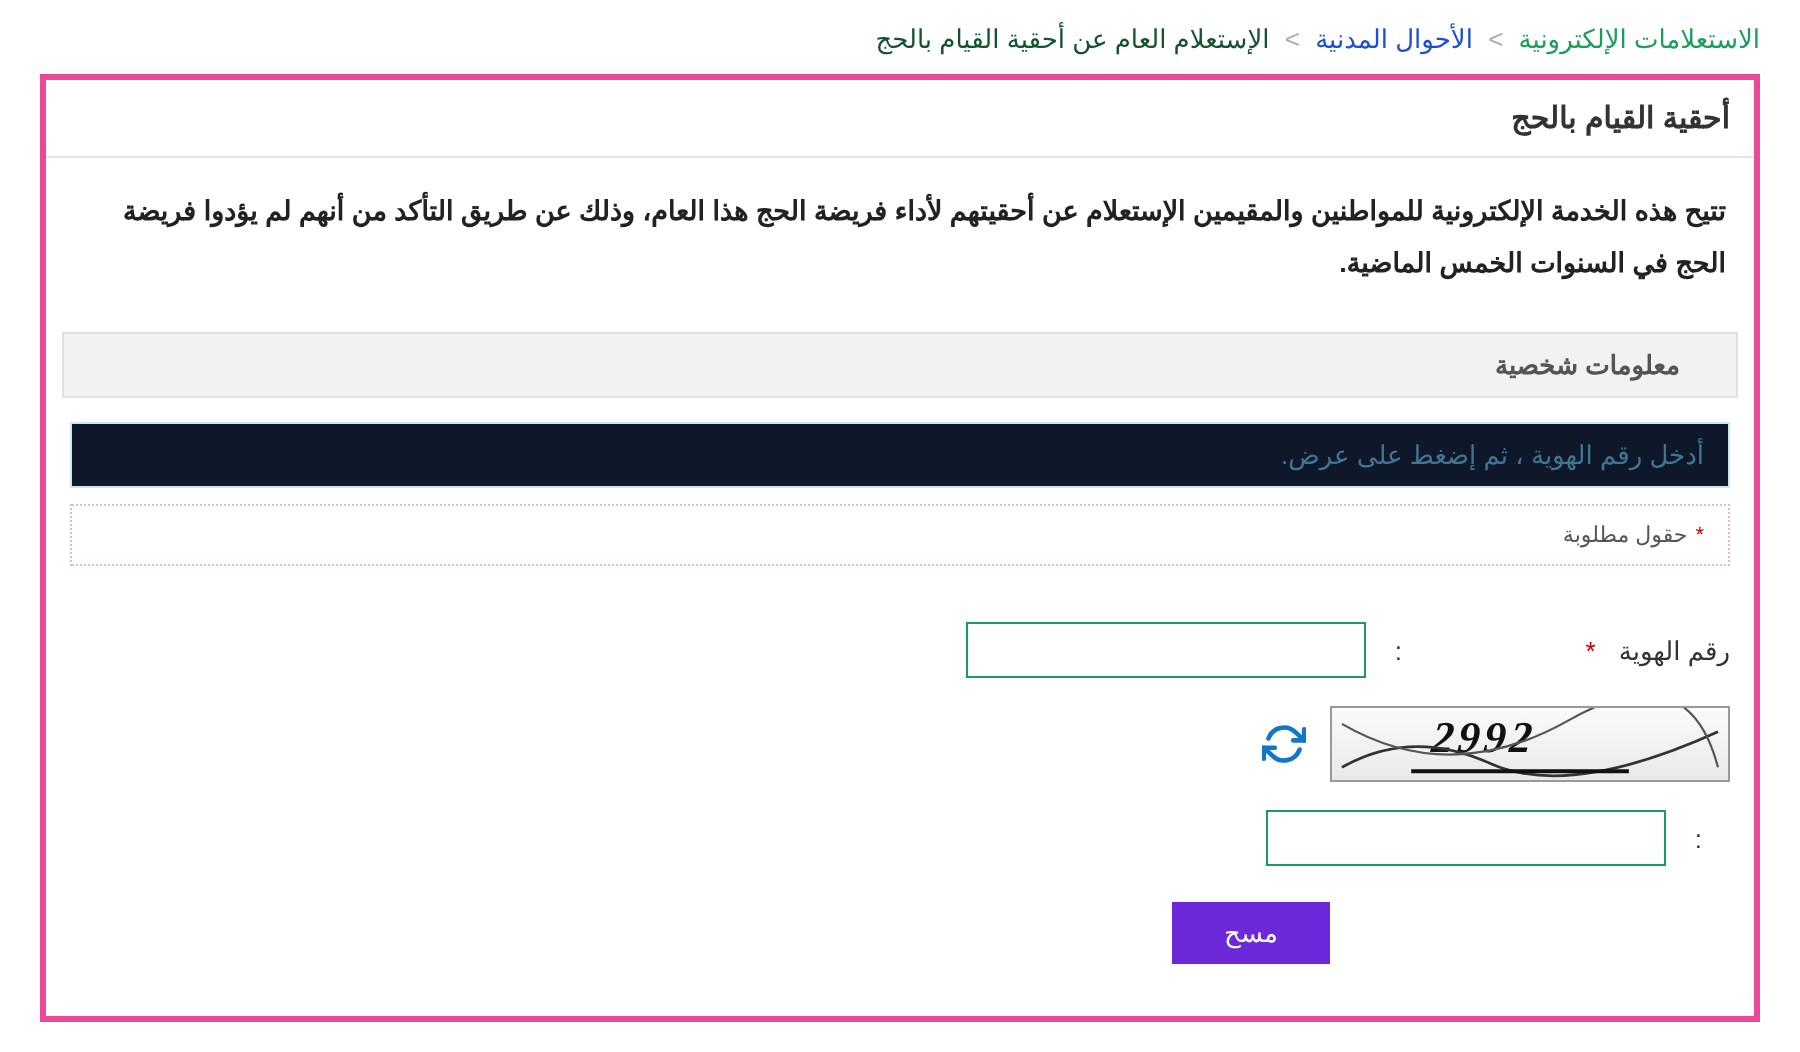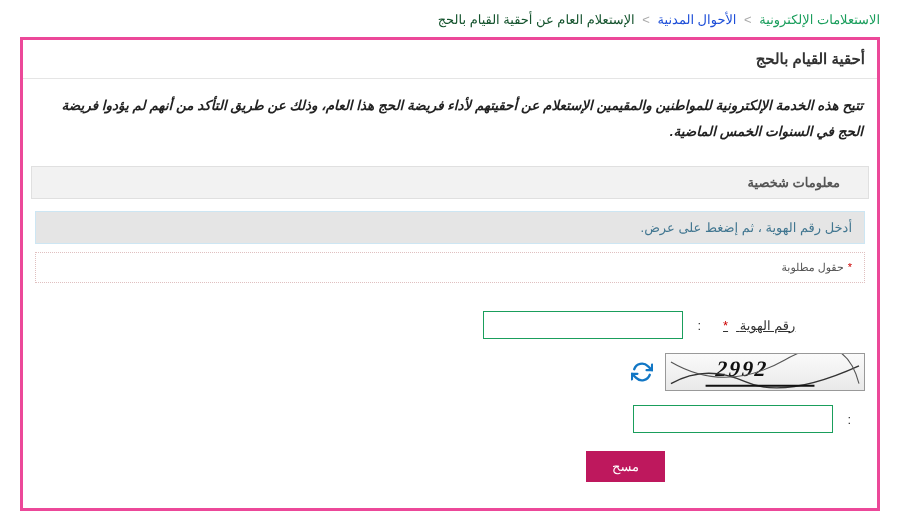--- a/index.html
+++ b/index.html
@@ -33,33 +33,32 @@
     color: #333;
     text-align: right;
   }
   .panel-desc {
     padding: 14px 14px 22px 14px;
     font-weight: bold;
     color: #222;
     font-size: 13.5px;
     line-height: 1.9;
     text-align: right;
-    font-style: italic;
   }
   .section-header {
     background: #f2f2f2;
     border: 1px solid #e0e0e0;
     padding: 8px 28px;
     margin: 0 8px;
     font-weight: bold;
     color: #555;
     text-align: right;
   }
   .info-strip {
-    background: #e5e5e5;
+    background: #0f172a;
     border: 1px solid #cde6f3;
     color: #417690;
     padding: 8px 12px;
     margin: 12px 12px 8px 12px;
     text-align: right;
     font-size: 13px;
   }
   .required-legend {
     border: 1px dotted #e0c0c0;
     padding: 8px 12px;
@@ -74,24 +73,23 @@
   }
   .form-row {
     display: flex;
     flex-direction: row;
     align-items: center;
     justify-content: flex-start;
     margin: 10px 0;
   }
   .form-row .label-cell {
     width: 150px;
-    text-align: left;
+    text-align: right;
     color: #333;
     font-size: 13px;
-    text-decoration: underline;
   }
   .form-row .label-cell .asterisk { color: #c00; margin: 0 8px; }
   .form-row .colon { margin: 0 14px; color: #333; }
   .form-row .input-cell { }
   input[type="text"] {
     width: 200px;
     height: 28px;
     border: 1px solid #1a9e5c;
     padding: 2px 6px;
     font-family: inherit;
@@ -134,21 +132,21 @@
     cursor: pointer;
     color: #1277c5;
   }
   .buttons {
     display: flex;
     gap: 10px;
     margin: 18px 0 0 0;
     margin-right: 200px;
   }
   .btn {
-    background: #be185d;
+    background: #6d28d9;
     color: #fff;
     border: none;
     padding: 8px 26px;
     font-family: inherit;
     font-size: 13px;
     cursor: pointer;
   }
 </style>
 </head>
 <body>

